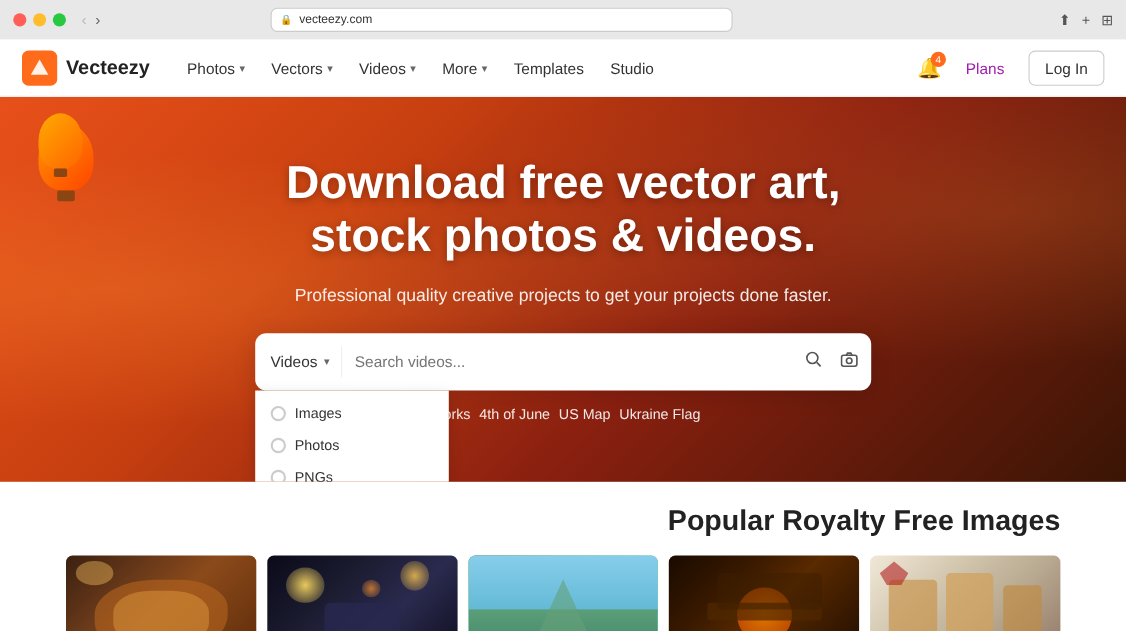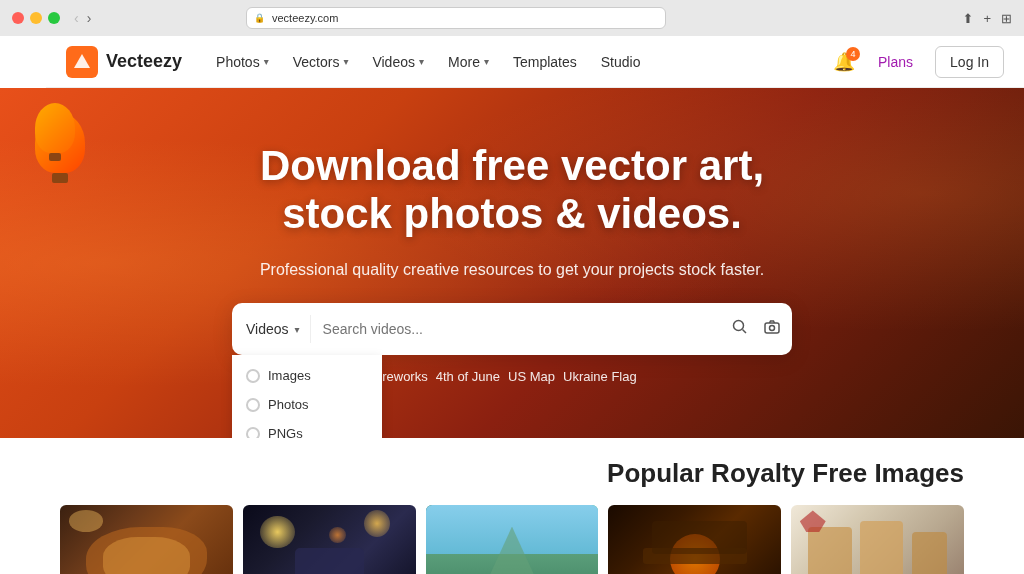--- a/index.html
+++ b/index.html
@@ -46,21 +46,20 @@
     
     .navbar {
       height: 52px;
       background: white;
       display: flex;
       align-items: center;
       padding: 0 20px;
       border-bottom: 1px solid #eee;
       position: relative;
       z-index: 100;
-      margin-left: 46px;
     }
     .logo {
       display: flex;
       align-items: center;
       gap: 8px;
       margin-right: 24px;
     }
     .logo-icon {
       width: 32px;
       height: 32px;
@@ -250,21 +249,21 @@
       padding: 8px;
       color: #555;
       font-size: 16px;
     }
 
     
     .search-dropdown {
       position: absolute;
       top: 52px;
       left: 0;
-      width: 150px;
+      width: 176px;
       background: white;
       border-radius: 0 0 8px 8px;
       box-shadow: 0 4px 12px rgba(0,0,0,0.15);
       z-index: 300;
       padding: 6px 0;
     }
     .dropdown-item {
       display: flex;
       align-items: center;
       gap: 8px;
@@ -435,21 +434,21 @@
   <div class="balloon-left" style="position:absolute; right:60px; top:15px; width:50px;">
     <div class="balloon-shape" style="width:40px;height:50px; background: linear-gradient(135deg,#ffaa00,#ff6600);"></div>
     <div class="balloon-basket" style="width:12px;height:8px;"></div>
   </div>
 
   <div class="hero-content">
     <h1 class="hero-title">
       <span>Download free vector art,</span><br>
       <span>stock photos &amp; videos.</span>
     </h1>
-    <p class="hero-subtitle">Professional quality creative resources to get your projects stock faster.</p>
+    <p class="hero-subtitle">Professional quality creative projects to get your projects done faster.</p>
 
     <div class="search-container">
       <div class="search-top">
         <button class="search-dropdown-btn">
           <span>Videos</span>
           <span class="dropdown-chevron">▾</span>
         </button>
         <input class="search-input-field" type="text" placeholder="Search videos..." style="">
         <button class="search-btn">
           <svg width="16" height="16" viewBox="0 0 16 16">

